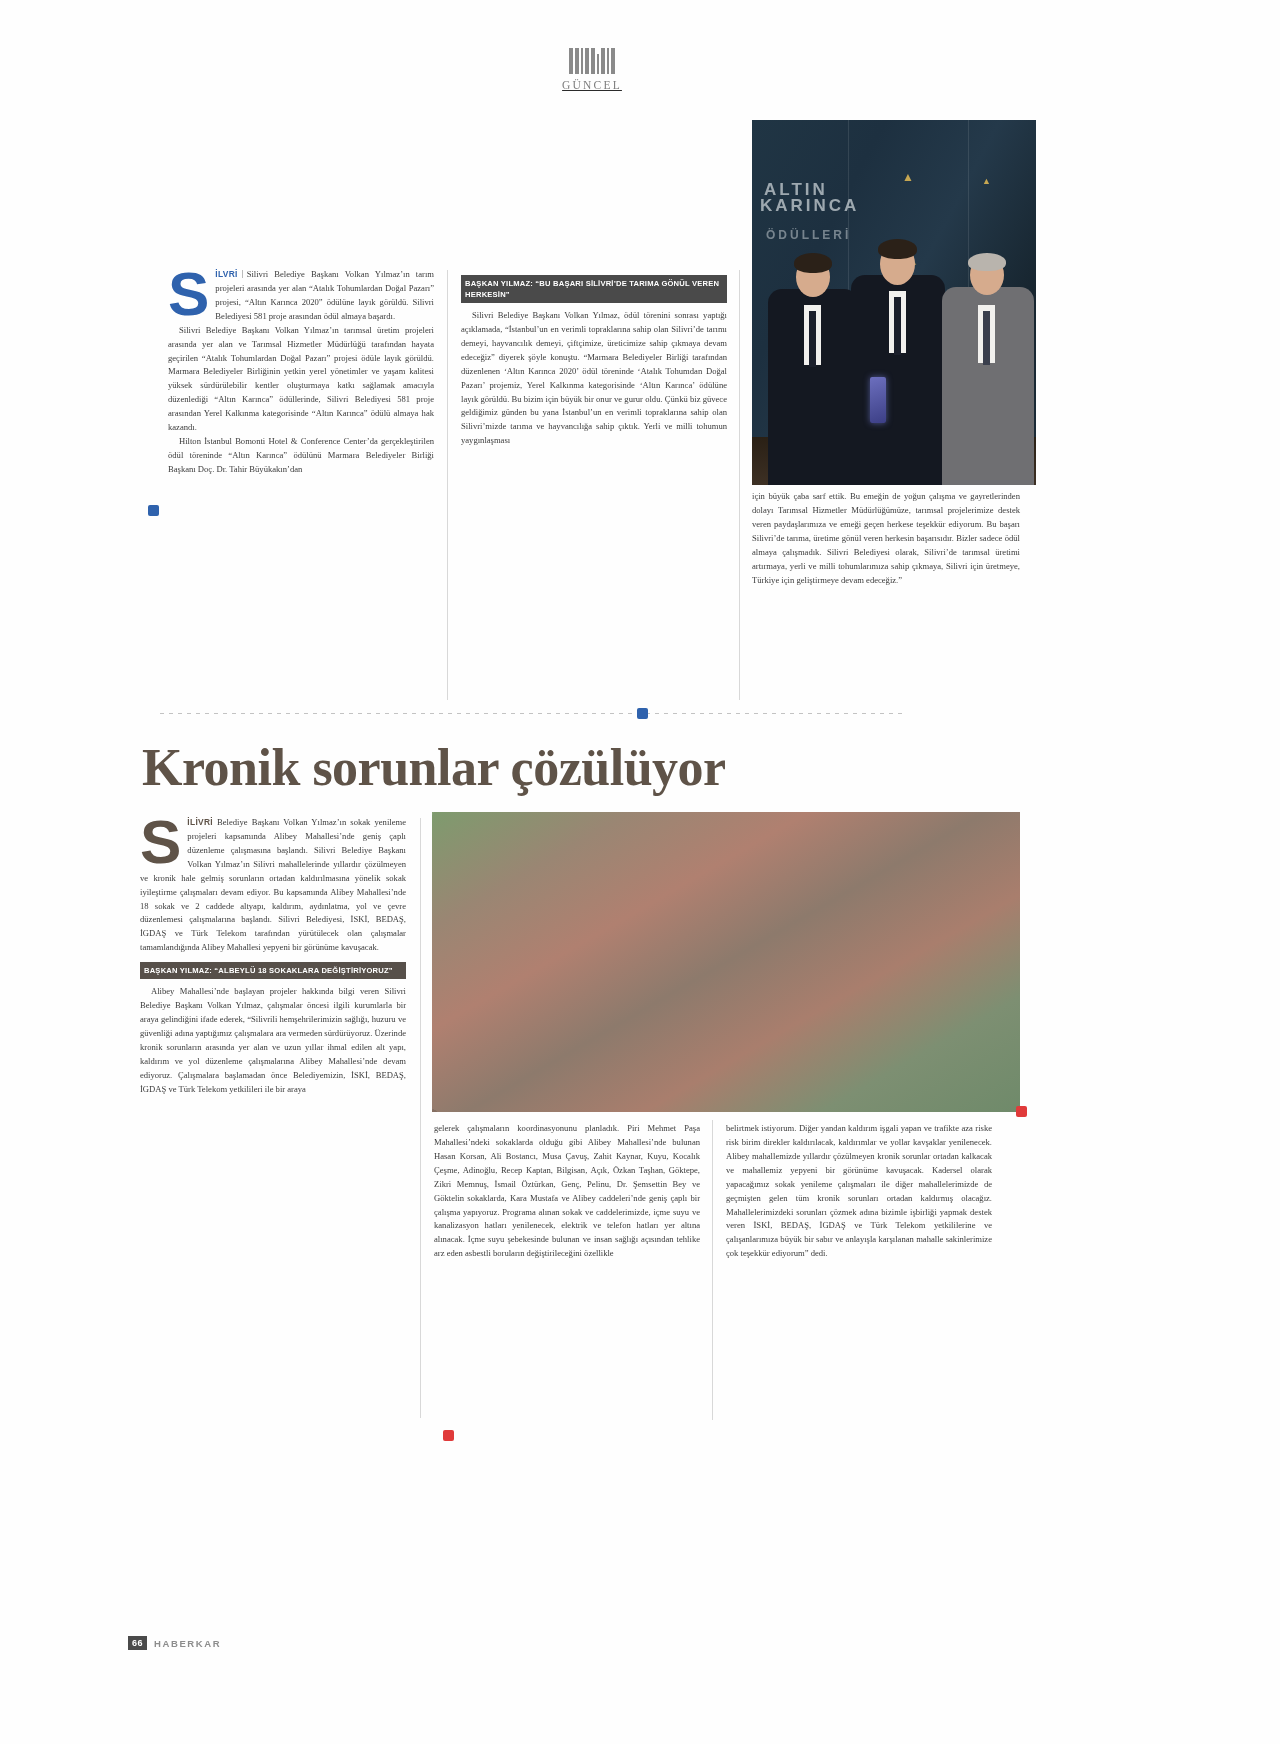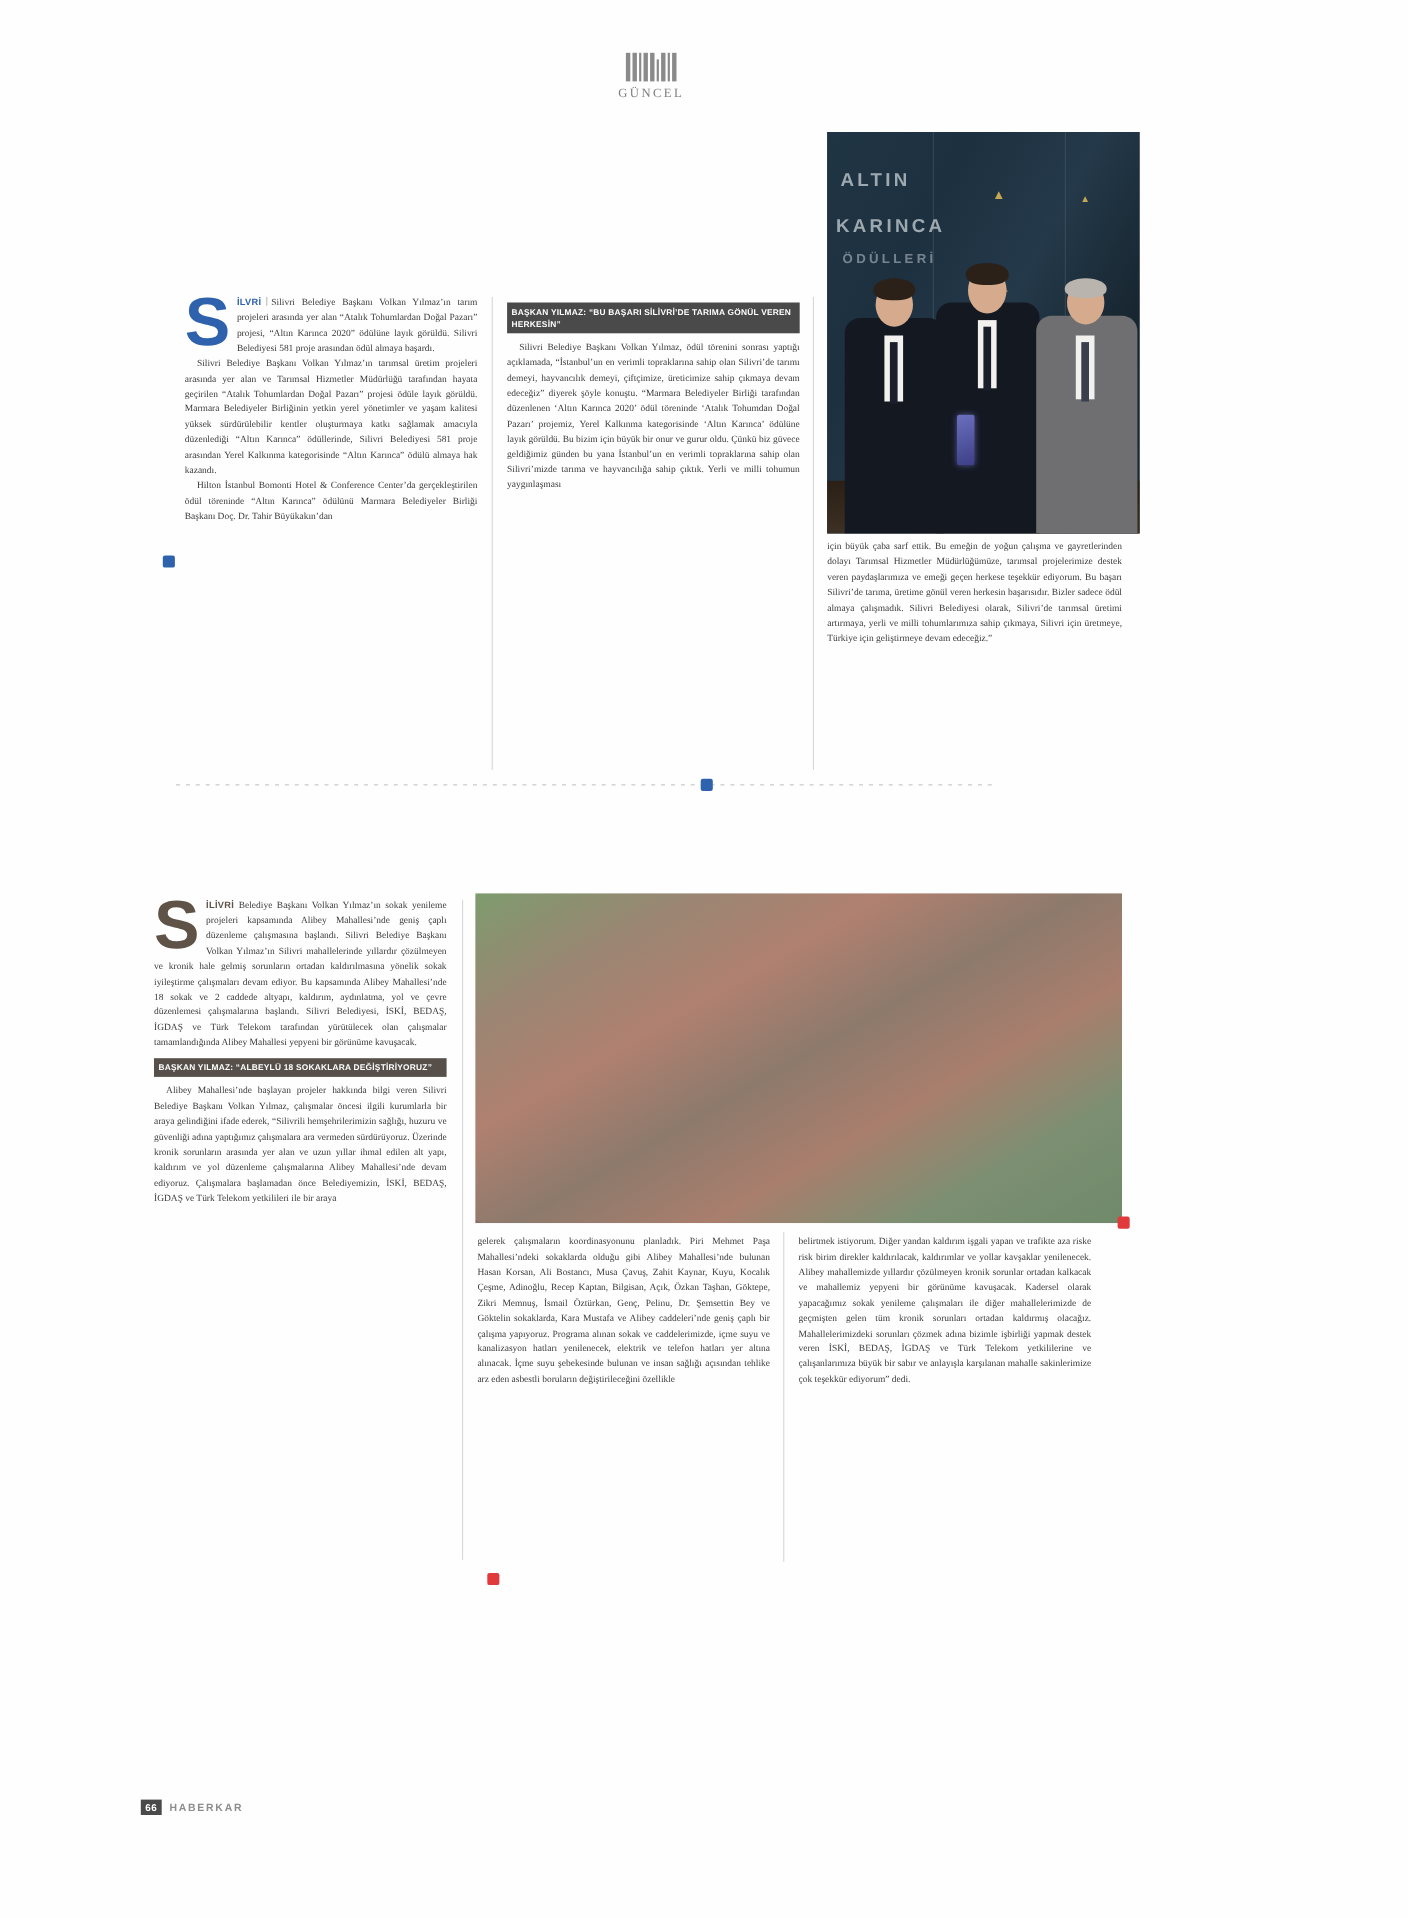--- a/index.html
+++ b/index.html
@@ -2,21 +2,21 @@
 <html><head>
 <meta charset="utf-8">
 <style>
   html,body{margin:0;padding:0;background:#ffffff;}
   body{width:1280px;height:1744px;position:relative;overflow:hidden;
        font-family:"Liberation Serif",serif;color:#2b2b2b;}
 
   .page{position:absolute;inset:0;background:#fefefe;}
 
   
-  .section-mark{position:absolute;left:532px;top:48px;width:120px;text-align:center;}
+  .section-mark{position:absolute;left:532px;top:48px;width:120px;text-align:center;text-decoration:underline;}
   .barcode{display:flex;justify-content:center;align-items:flex-end;gap:2px;height:26px;}
   .barcode i{display:block;background:#8a8a8a;width:4px;height:26px;}
   .barcode i.n{width:2px;}
   .barcode i.t{height:20px;}
   .section-label{font-family:"Liberation Serif",serif;font-size:11.5px;letter-spacing:2.2px;
        color:#7d7d7d;margin-top:5px;}
 
   
   .a1-title{position:absolute;left:138px;top:122px;width:640px;
       font-family:"Liberation Serif",serif;font-weight:700;font-size:53px;line-height:0.99;
@@ -115,21 +115,21 @@
     <div class="section-label">GÜNCEL</div>
   </div>
 
   <div class="a1-title">
   </div>
 
   <div class="a1-photo">
     <div class="ph-bg"></div>
     <div class="ph-panelline" style="left:96px"></div>
     <div class="ph-panelline" style="left:216px"></div>
-    <div class="ph-word" style="left:12px;top:34px;font-size:17px;">ALTIN</div>
+    <div class="ph-word" style="left:12px;top:60px;font-size:17px;">ALTIN</div>
     <div class="ph-word" style="left:8px;top:76px;font-size:17px;">KARINCA</div>
     <div class="ph-word" style="left:14px;top:108px;font-size:12px;opacity:.5;">ÖDÜLLERİ</div>
     <div class="ph-logo" style="left:150px;top:50px;font-size:12px;">▲</div>
     <div class="ph-logo" style="left:230px;top:56px;font-size:9px;">▲</div>
     <div class="ph-logo" style="left:158px;top:138px;font-size:8px;opacity:.55;">▲</div>
     <div class="ph-logo" style="left:152px;top:272px;font-size:8px;opacity:.5;">▲</div>
     <div class="ph-floor"></div>
 
     <div class="ph-figure" style="left:14px;width:94px;height:250px;">
       <div class="ph-body" style="left:2px;bottom:0;width:90px;height:196px;"></div>
@@ -177,20 +177,21 @@
     <p>Silivri Belediye Başkanı Volkan Yılmaz, ödül törenini sonrası yaptığı açıklamada, “İstanbul’un en verimli topraklarına sahip olan Silivri’de tarımı demeyi, hayvancılık demeyi, çiftçimize, üreticimize sahip çıkmaya devam edeceğiz” diyerek şöyle konuştu. “Marmara Belediyeler Birliği tarafından düzenlenen ‘Altın Karınca 2020’ ödül töreninde ‘Atalık Tohumdan Doğal Pazarı’ projemiz, Yerel Kalkınma kategorisinde ‘Altın Karınca’ ödülüne layık görüldü. Bu bizim için büyük bir onur ve gurur oldu. Çünkü biz güvece geldiğimiz günden bu yana İstanbul’un en verimli topraklarına sahip olan Silivri’mizde tarıma ve hayvancılığa sahip çıktık. Yerli ve milli tohumun yaygınlaşması</p>
   </div>
 
   <div class="col" style="left:752px;top:490px;width:268px;">
     <p class="first">için büyük çaba sarf ettik. Bu emeğin de yoğun çalışma ve gayretlerinden dolayı Tarımsal Hizmetler Müdürlüğümüze, tarımsal projelerimize destek veren paydaşlarımıza ve emeği geçen herkese teşekkür ediyorum. Bu başarı Silivri’de tarıma, üretime gönül veren herkesin başarısıdır. Bizler sadece ödül almaya çalışmadık. Silivri Belediyesi olarak, Silivri’de tarımsal üretimi artırmaya, yerli ve milli tohumlarımıza sahip çıkmaya, Silivri için üretmeye, Türkiye için geliştirmeye devam edeceğiz.”</p>
   </div>
 
   <div class="dotted"></div>
   <div class="bluedot"></div>
 
+  <div class="a2-title">Kronik sorunlar çözülüyor</div>
 
   <div class="a2-photo">
     <div class="aerial"></div>
     <div class="road" style="left:-40px;top:40px;width:700px;height:9px;transform:rotate(28deg);transform-origin:left top;"></div>
     <div class="road" style="left:-40px;top:150px;width:700px;height:8px;transform:rotate(28deg);transform-origin:left top;"></div>
 
     <div class="greenstrip" style="left:430px;top:-30px;width:30px;height:420px;transform:rotate(28deg);transform-origin:left top;"></div>
 
   </div>
 

